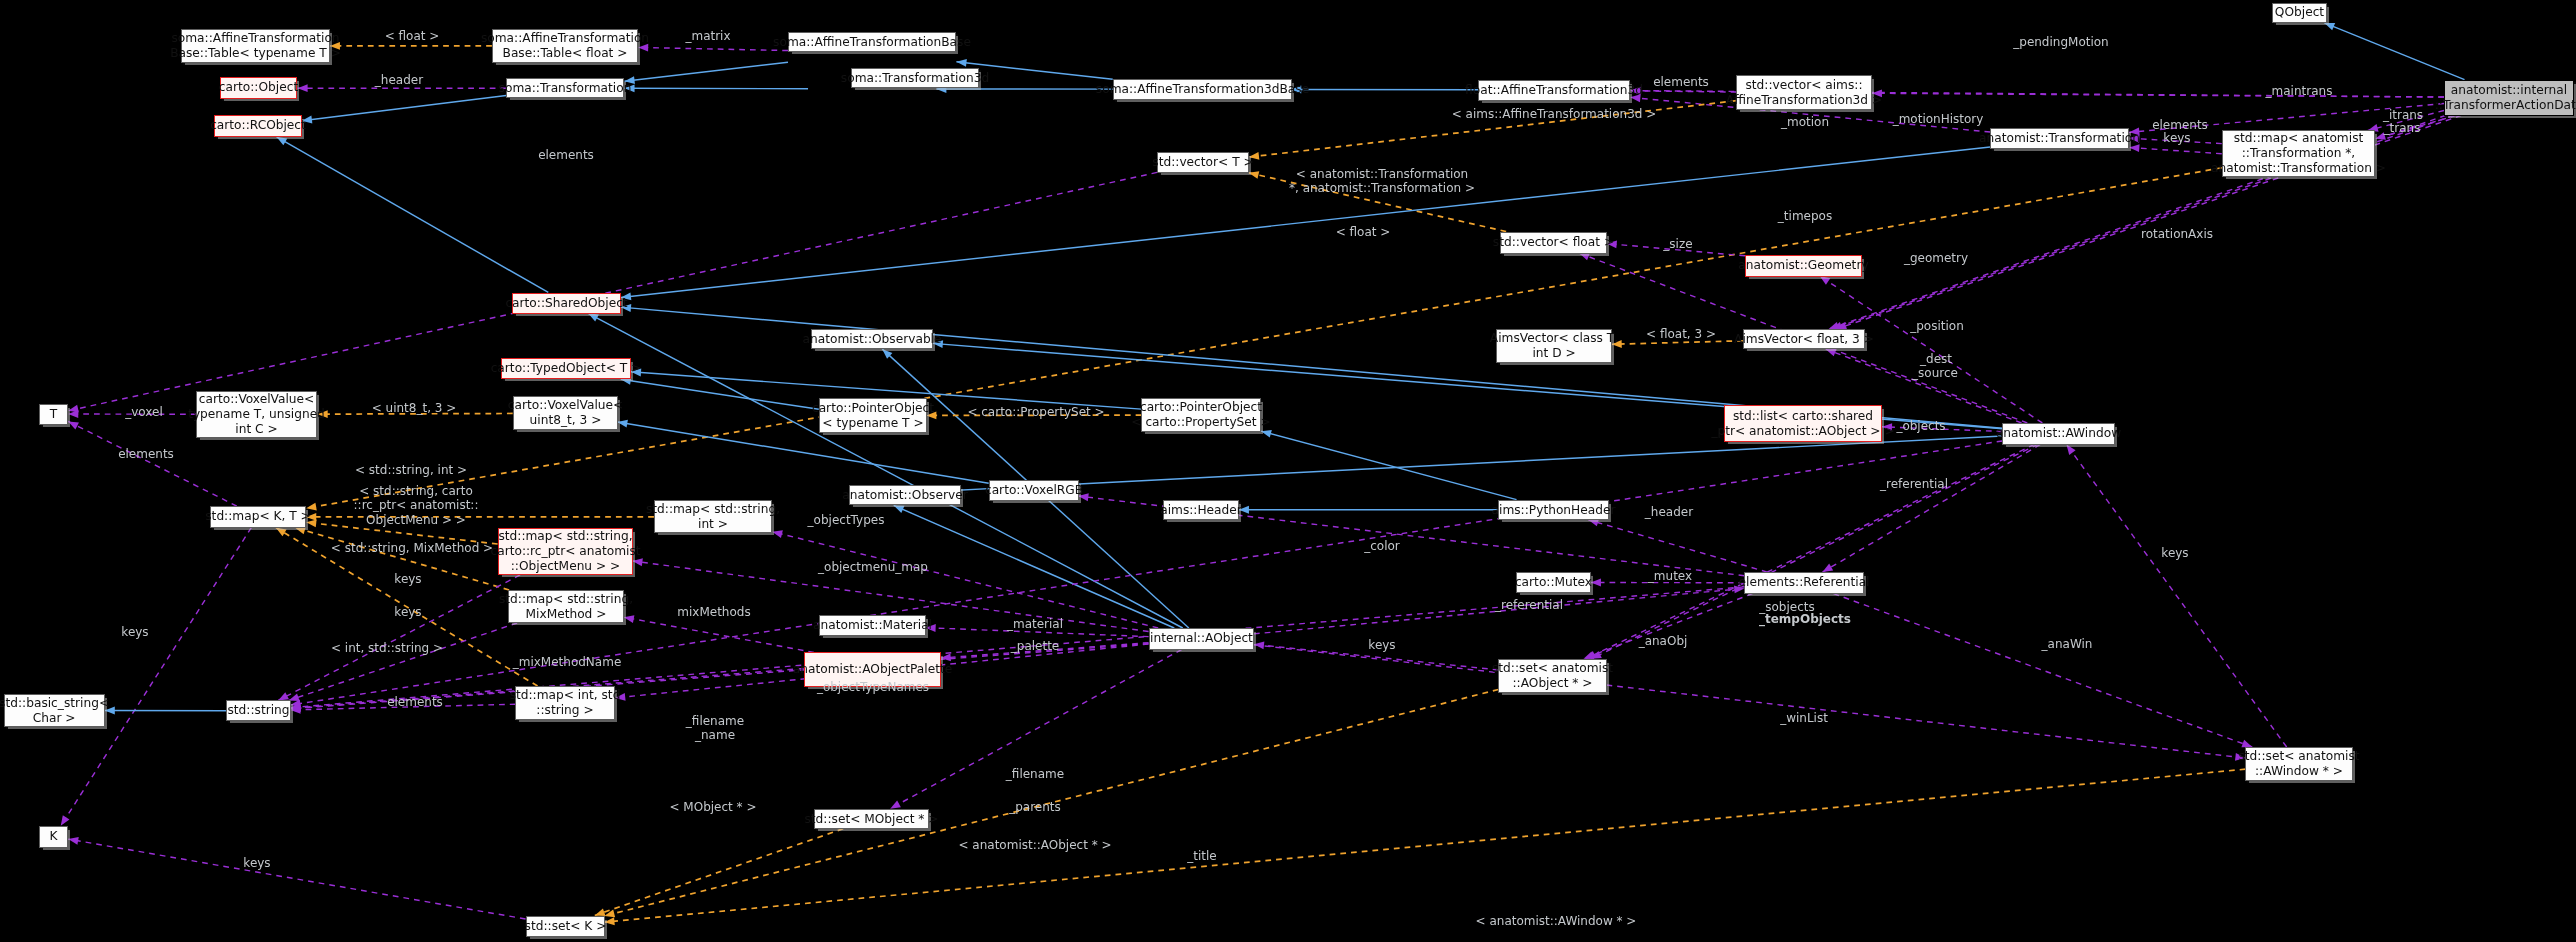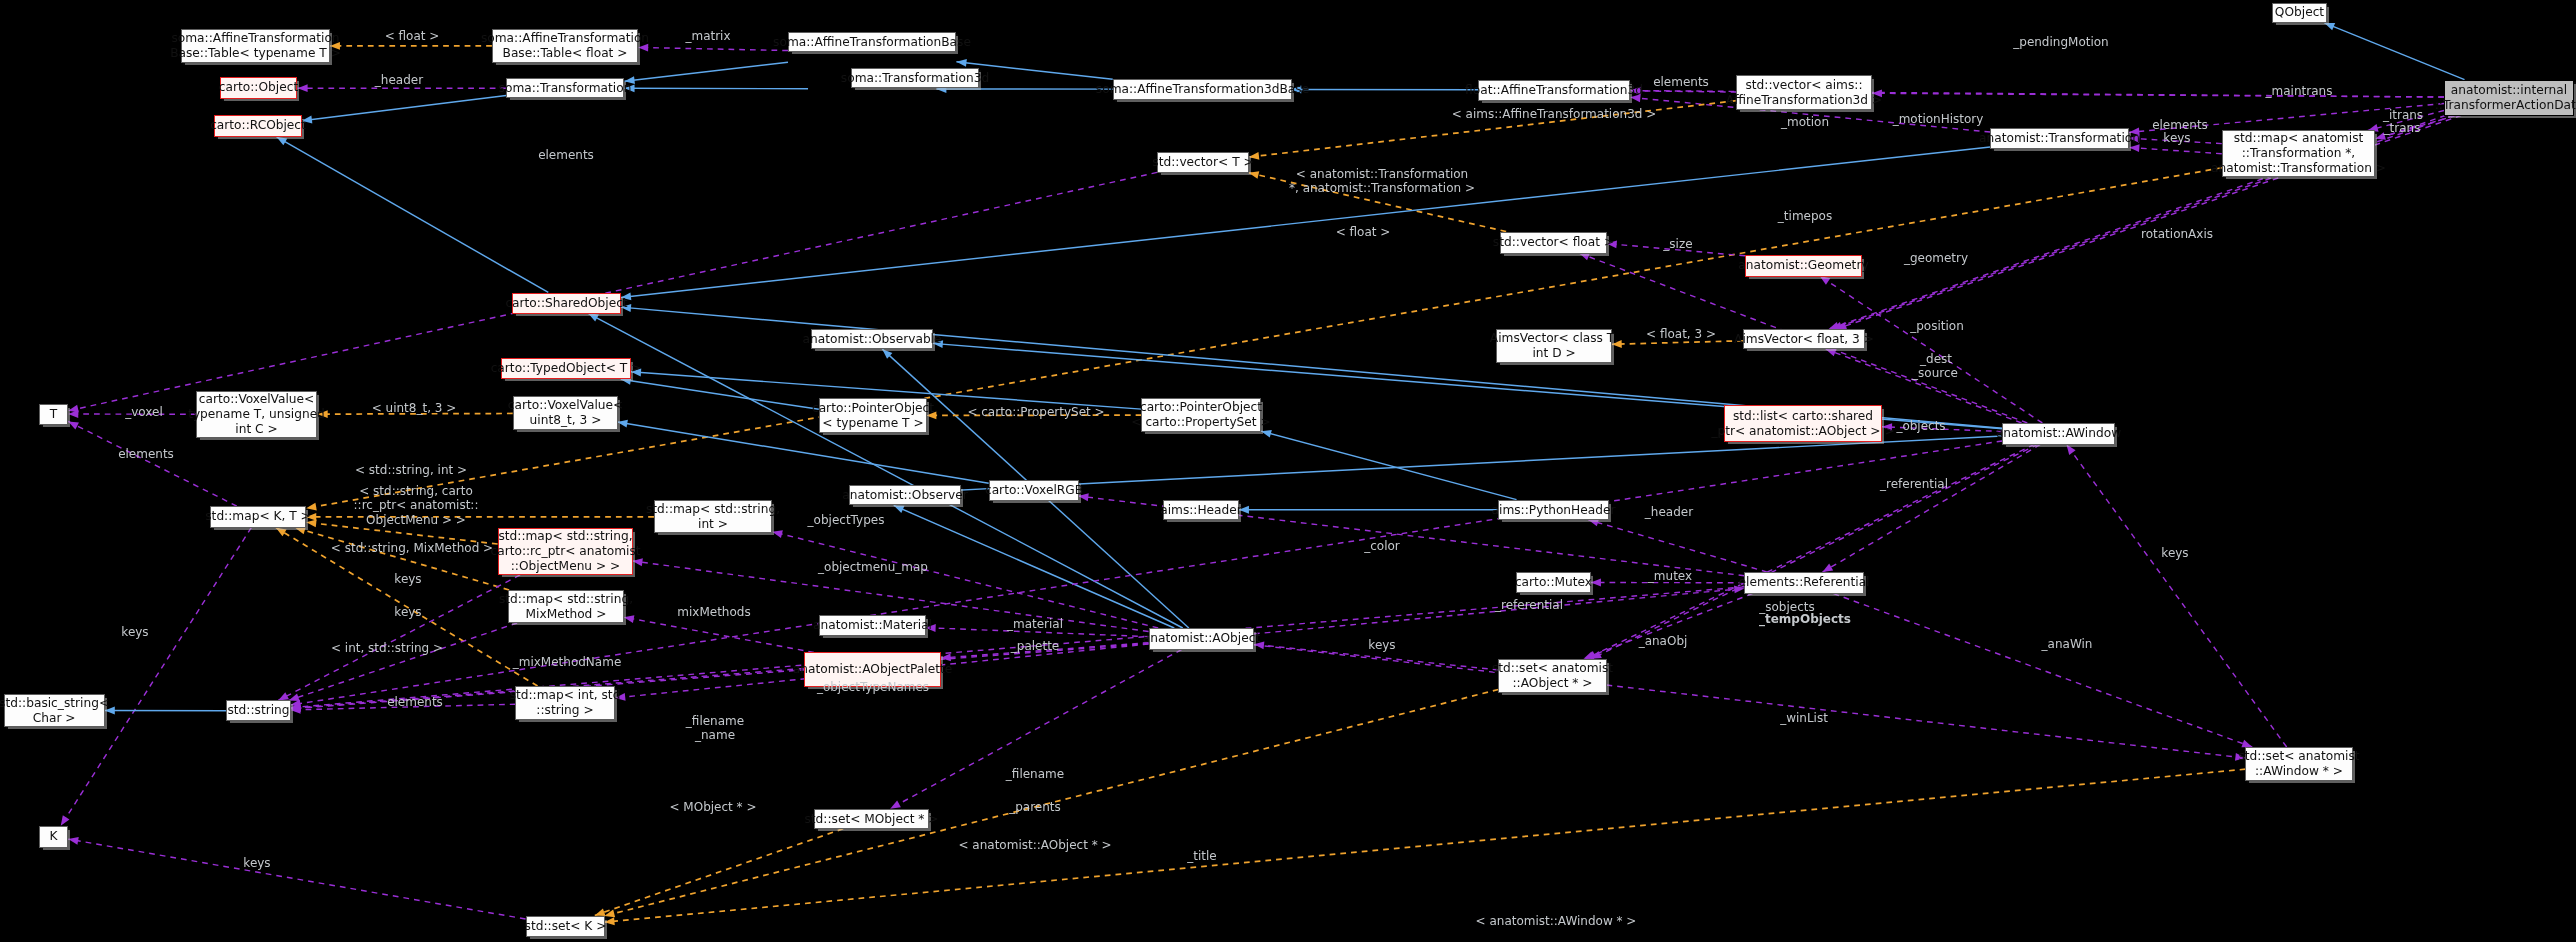--- a/index.html
+++ b/index.html
@@ -320,21 +320,21 @@
         <div>std::map&lt; std::string,</div>
         <div>MixMethod &gt;</div>
       </div>
       <div class="node normal" style="left: 819px; top: 615px; width: 107px; height: 21px;">
         <div>anatomist::Material</div>
       </div>
       <div class="node red" style="left: 804px; top: 652px; width: 137px; height: 35px;">
         <div>anatomist::AObjectPalette</div>
       </div>
       <div class="node normal" style="left: 1149px; top: 628px; width: 105px; height: 21.5px;">
-        <div>anatomist::AObject</div>
+        <div>internal::AObject</div>
       </div>
       <div class="node normal" style="left: 1516px; top: 572px; width: 75px; height: 21px;">
         <div>carto::Mutex</div>
       </div>
       <div class="node normal" style="left: 1744px; top: 572px; width: 120px; height: 21.5px;">
         <div>elements::Referential</div>
       </div>
       <div class="node normal" style="left: 1498px; top: 659px; width: 109px; height: 34px;">
         <div>std::set&lt; anatomist</div>
         <div>::AObject * &gt;</div>

